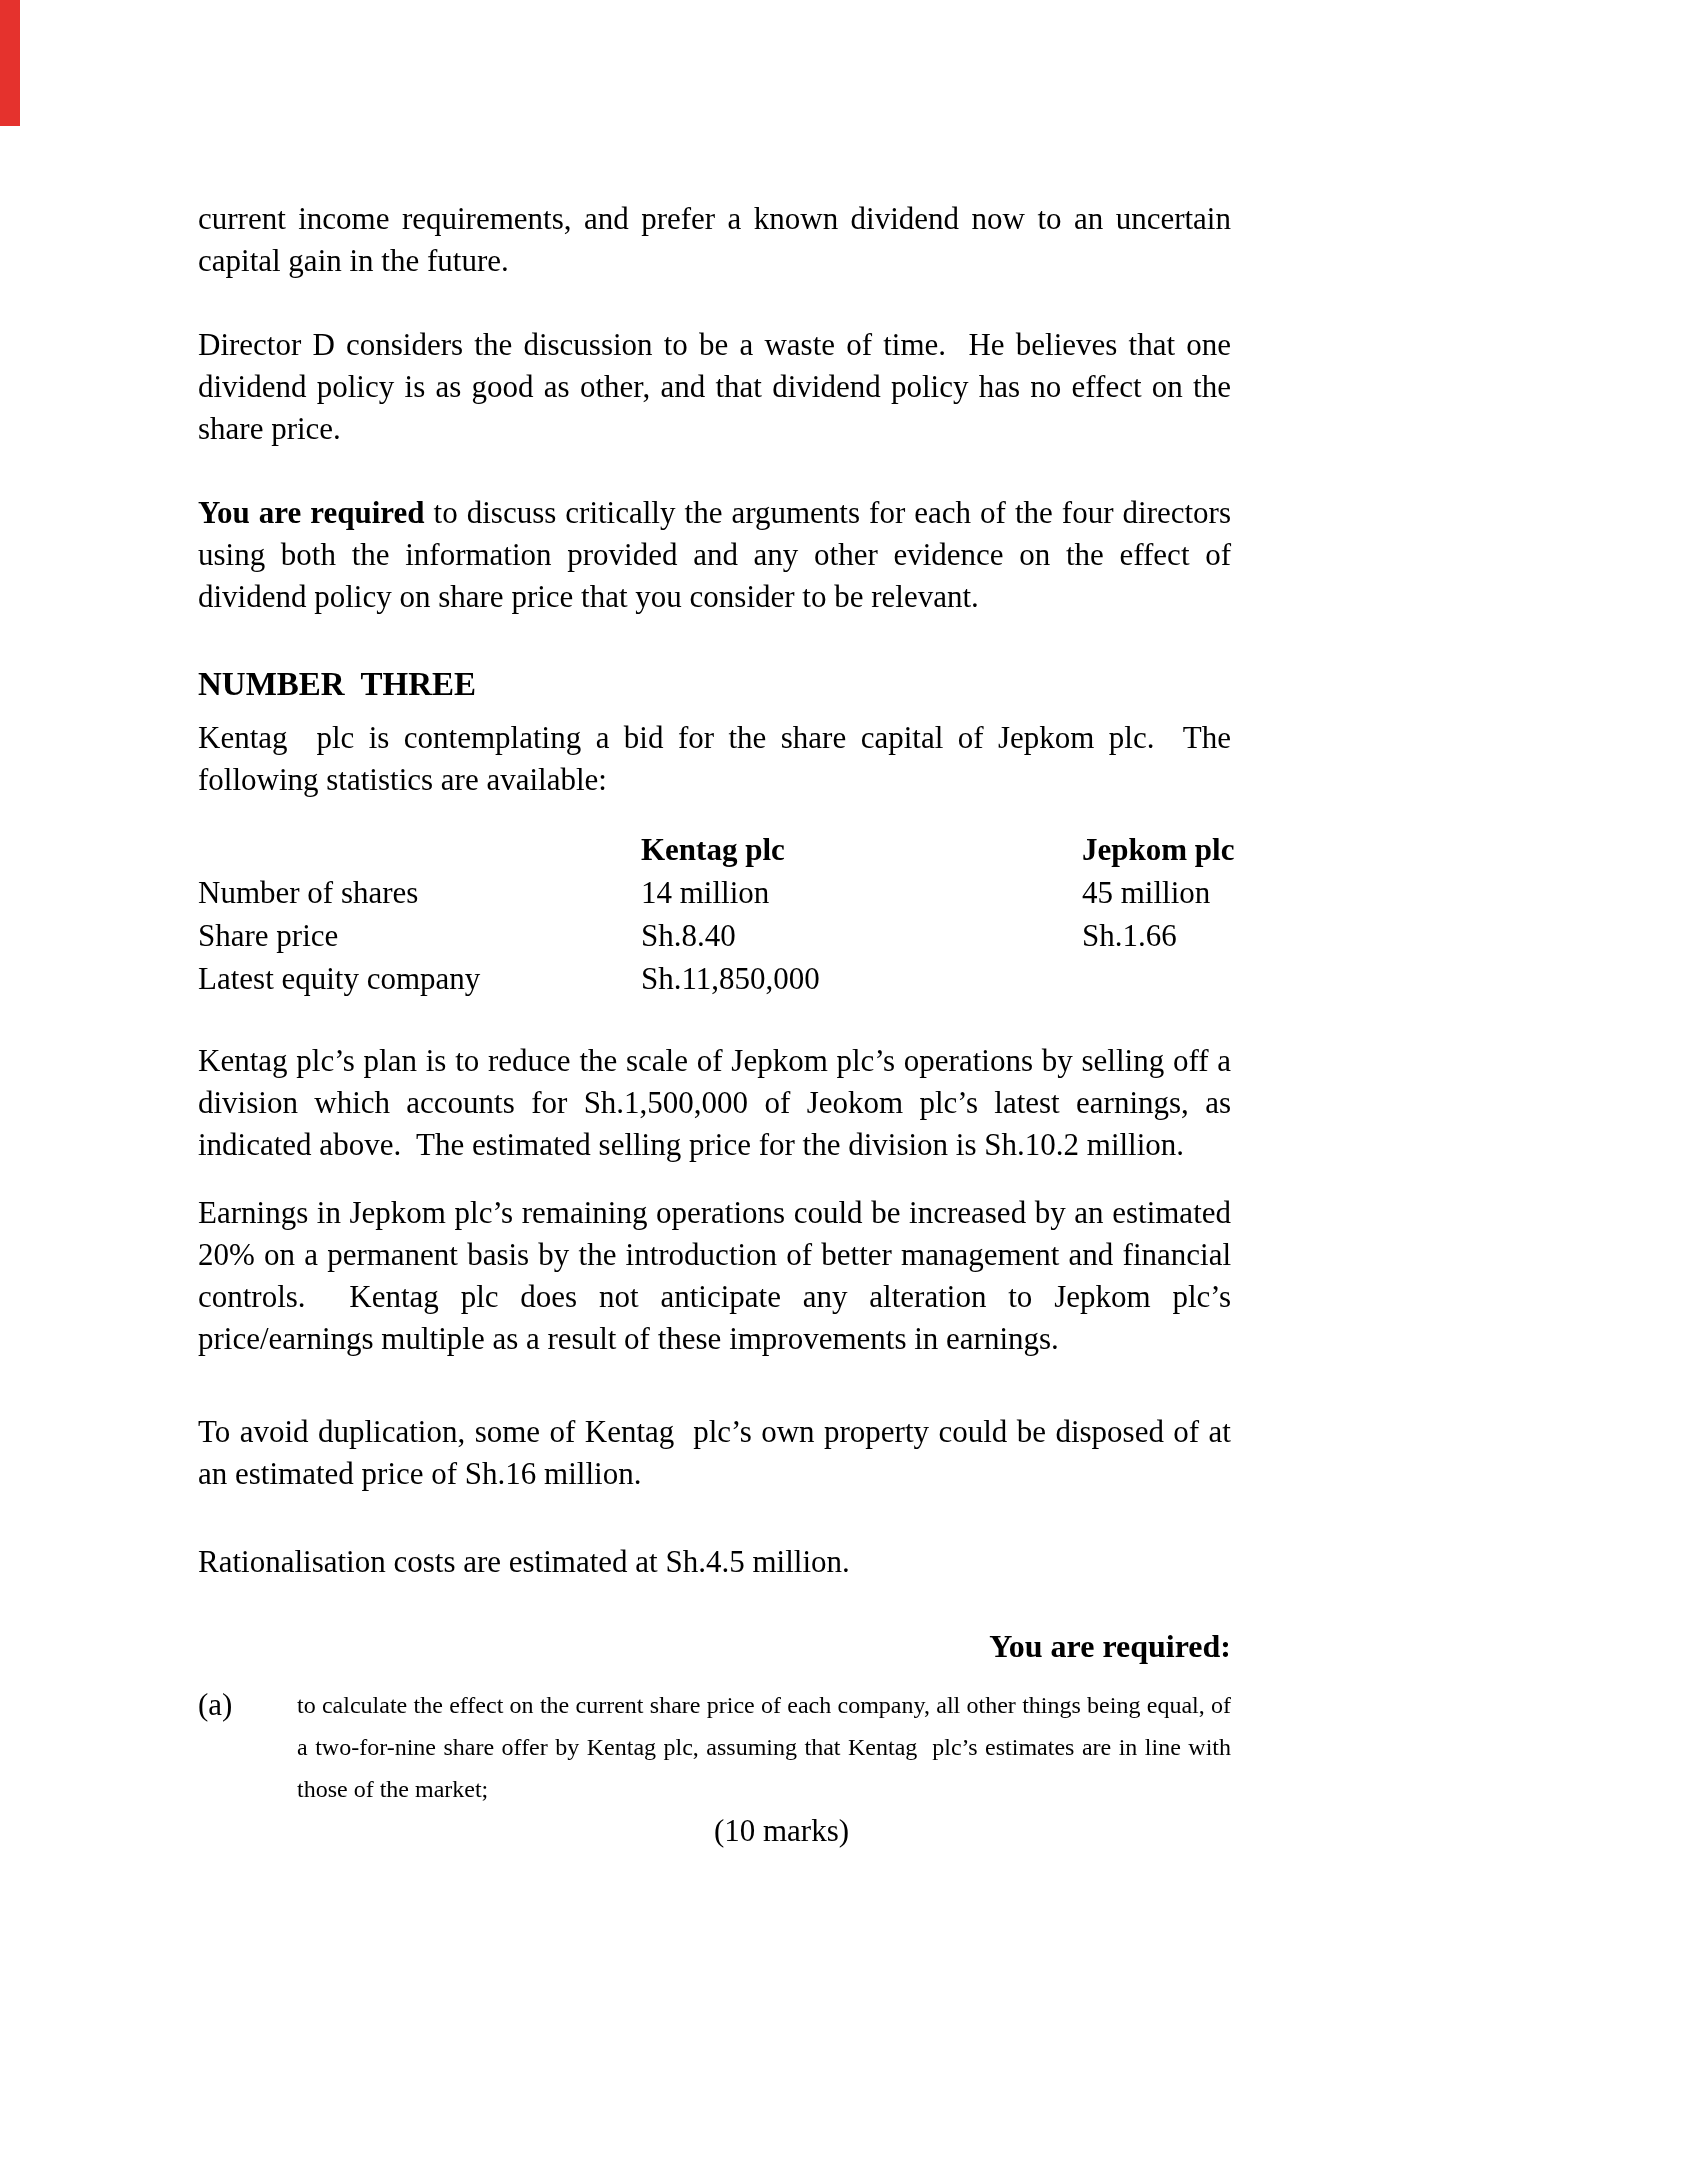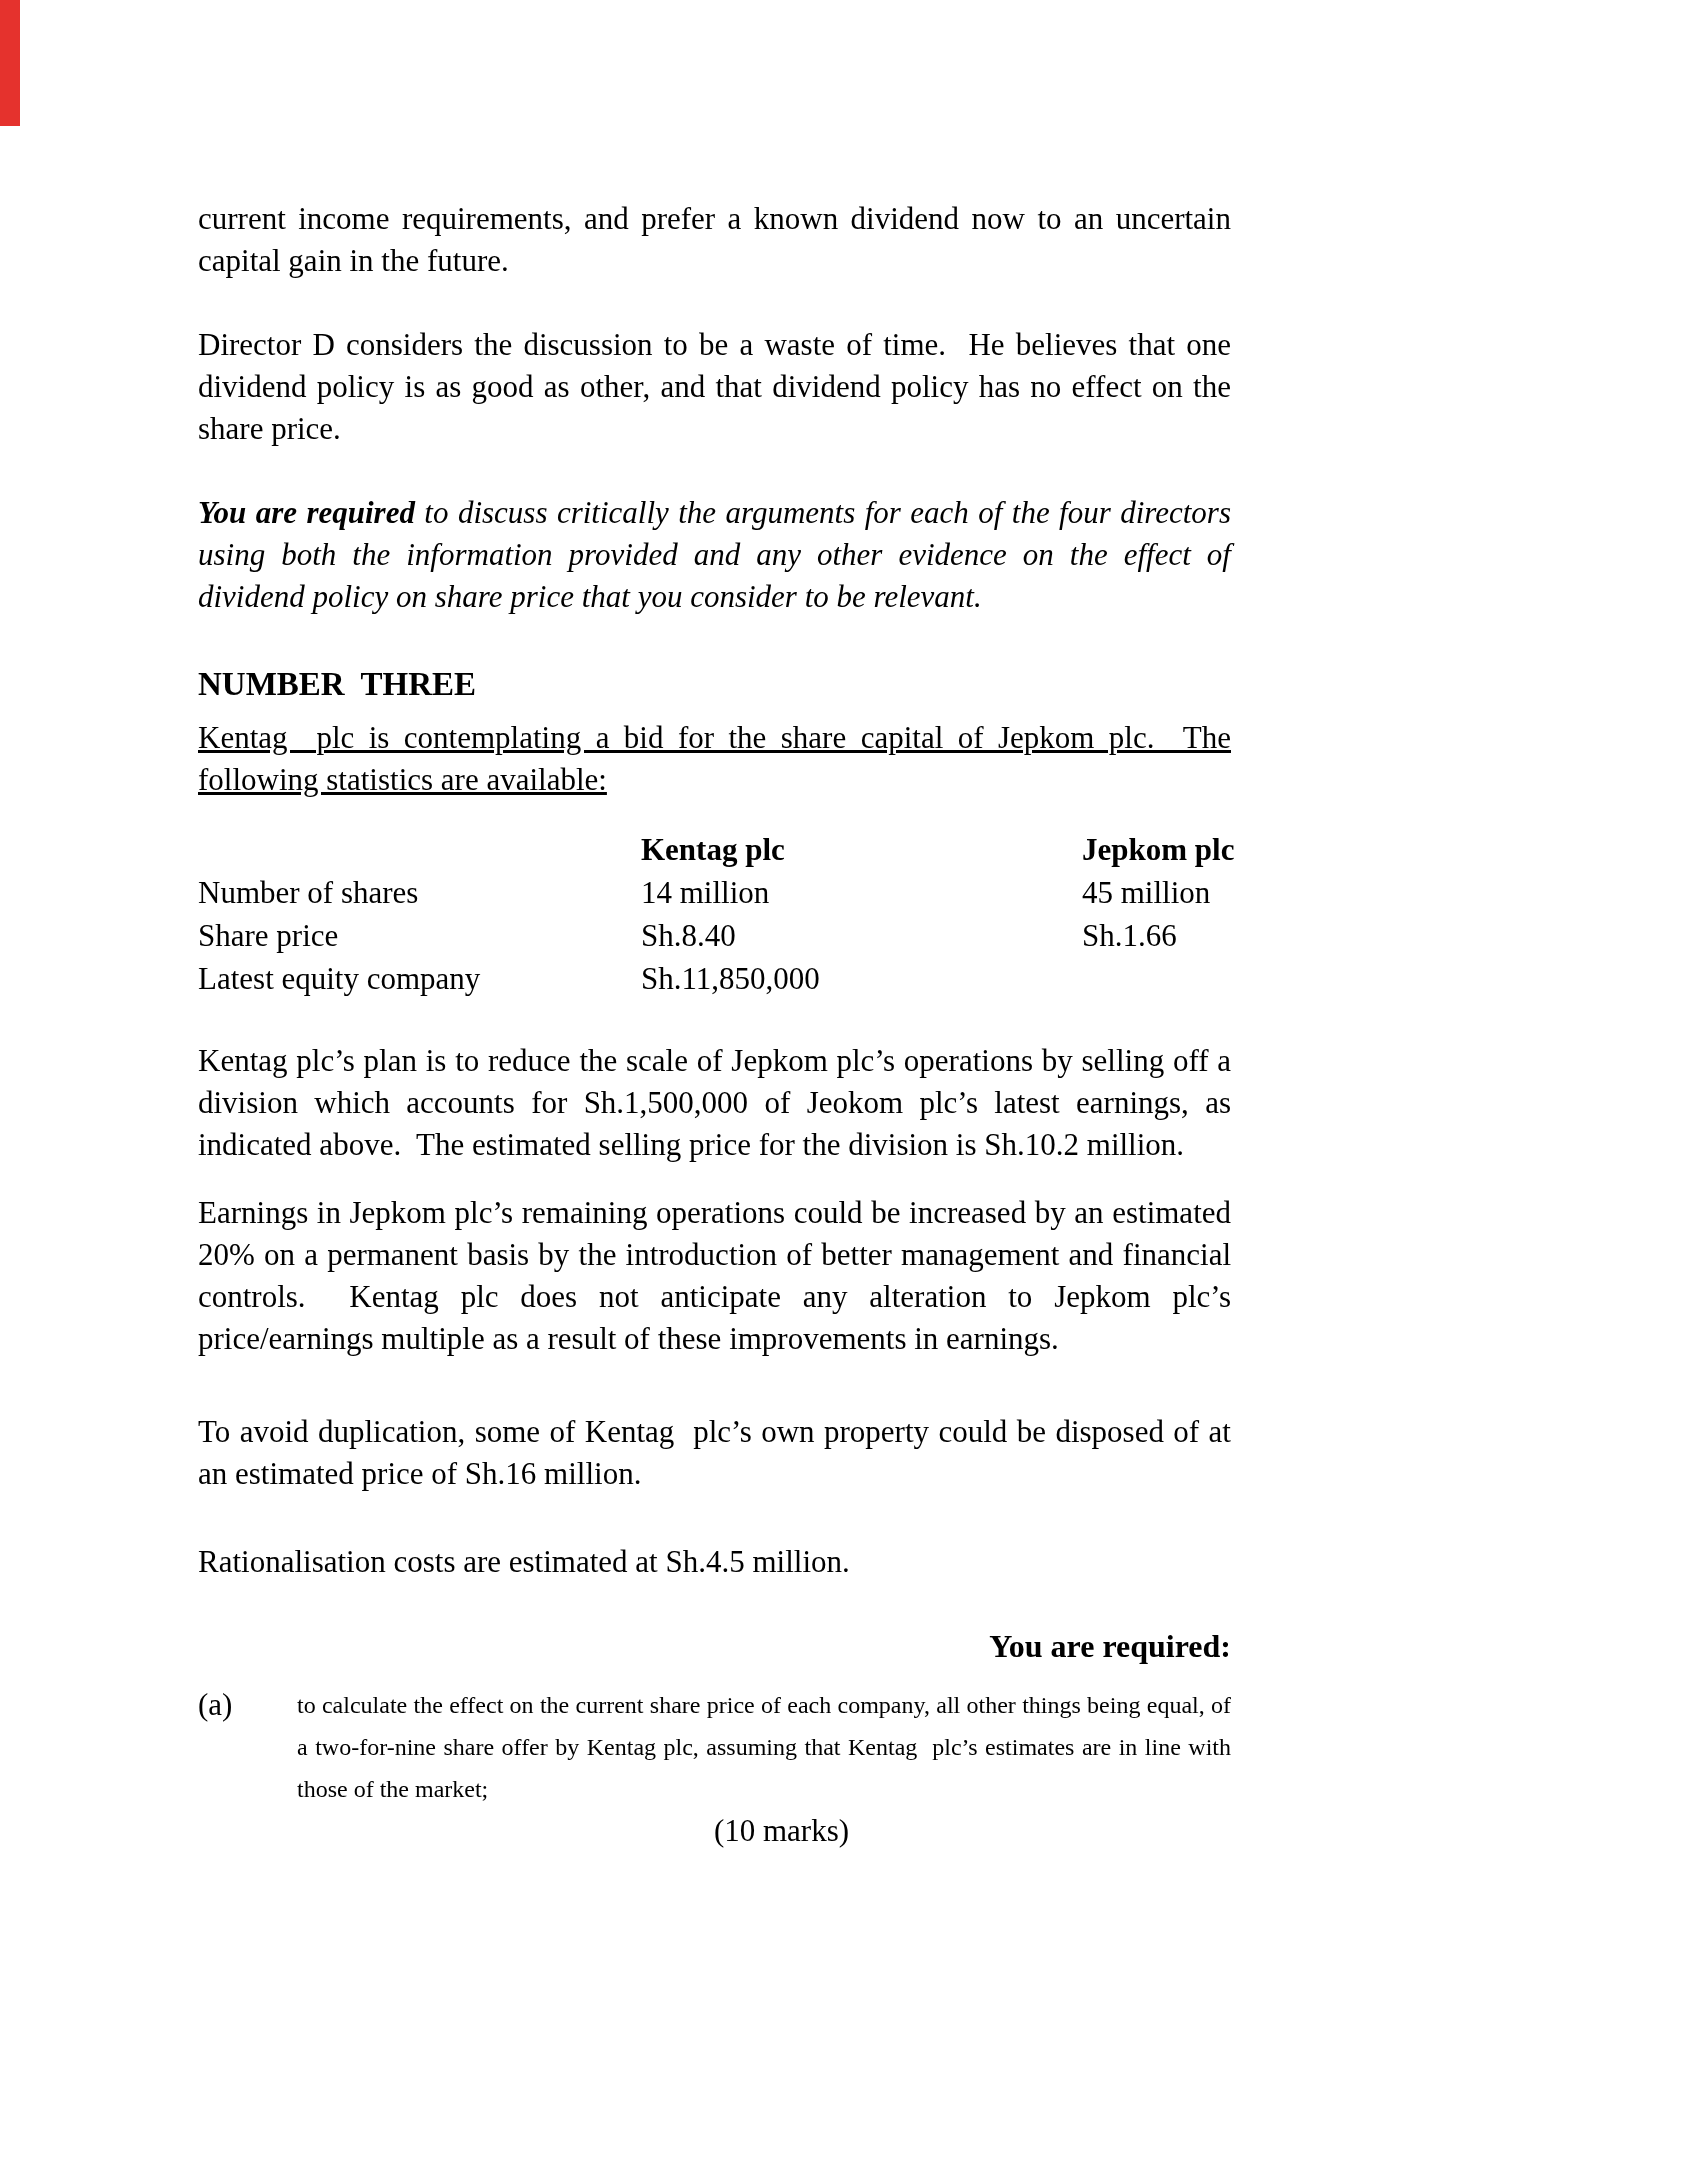--- a/index.html
+++ b/index.html
@@ -24,21 +24,21 @@
     top: 0;
     width: 20px;
     height: 126px;
   }
   .body-text {
     font-size: 31px;
     line-height: 42px;
     text-align: justify;
     margin: 0 0 42px 0;
   }
-  .body-text.tight { margin-bottom: 0; text-decoration: underline; }
+  .body-text.tight { margin-bottom: 0; }
   .bold-run { font-weight: bold; }
   .section-heading {
     font-size: 33px;
     line-height: 42px;
     font-weight: bold;
     margin: 4px 0 12px 0;
     text-align: left;
   }
   .required-heading {
     font-size: 32px;
@@ -91,21 +91,21 @@
 <body>
 
 <div class="page">
 
   <div class="scan-artifact" style="background: rgb(229, 50, 45);"></div>
 
   <p class="body-text">current income requirements, and prefer a known dividend now to an uncertain capital gain in the future.</p>
 
   <p class="body-text">Director D considers the discussion to be a waste of time.&nbsp; He believes that one dividend policy is as good as other, and that dividend policy has no effect on the share price.</p>
 
-  <p class="body-text" style="margin-bottom:45px;font-style:italic;"><span class="bold-run">You are required</span><span> to discuss critically the arguments for each of the four directors using both the information provided and any other evidence on the effect of dividend policy on share price that you consider to be relevant.</span></p>
+  <p class="body-text" style="margin-bottom:45px;"><span class="bold-run">You are required</span><span> to discuss critically the arguments for each of the four directors using both the information provided and any other evidence on the effect of dividend policy on share price that you consider to be relevant.</span></p>
 
   <h2 class="section-heading">NUMBER&nbsp; THREE</h2>
 
   <p class="body-text tight">Kentag&nbsp; plc is contemplating a bid for the share capital of Jepkom plc.&nbsp; The following statistics are available:</p>
 
   <div class="stats-table">
     <div class="stats-row stats-header">
       <div class="cell col-label"></div>
       <div class="cell col-kentag">Kentag plc</div>
       <div class="cell col-jepkom">Jepkom plc</div>

